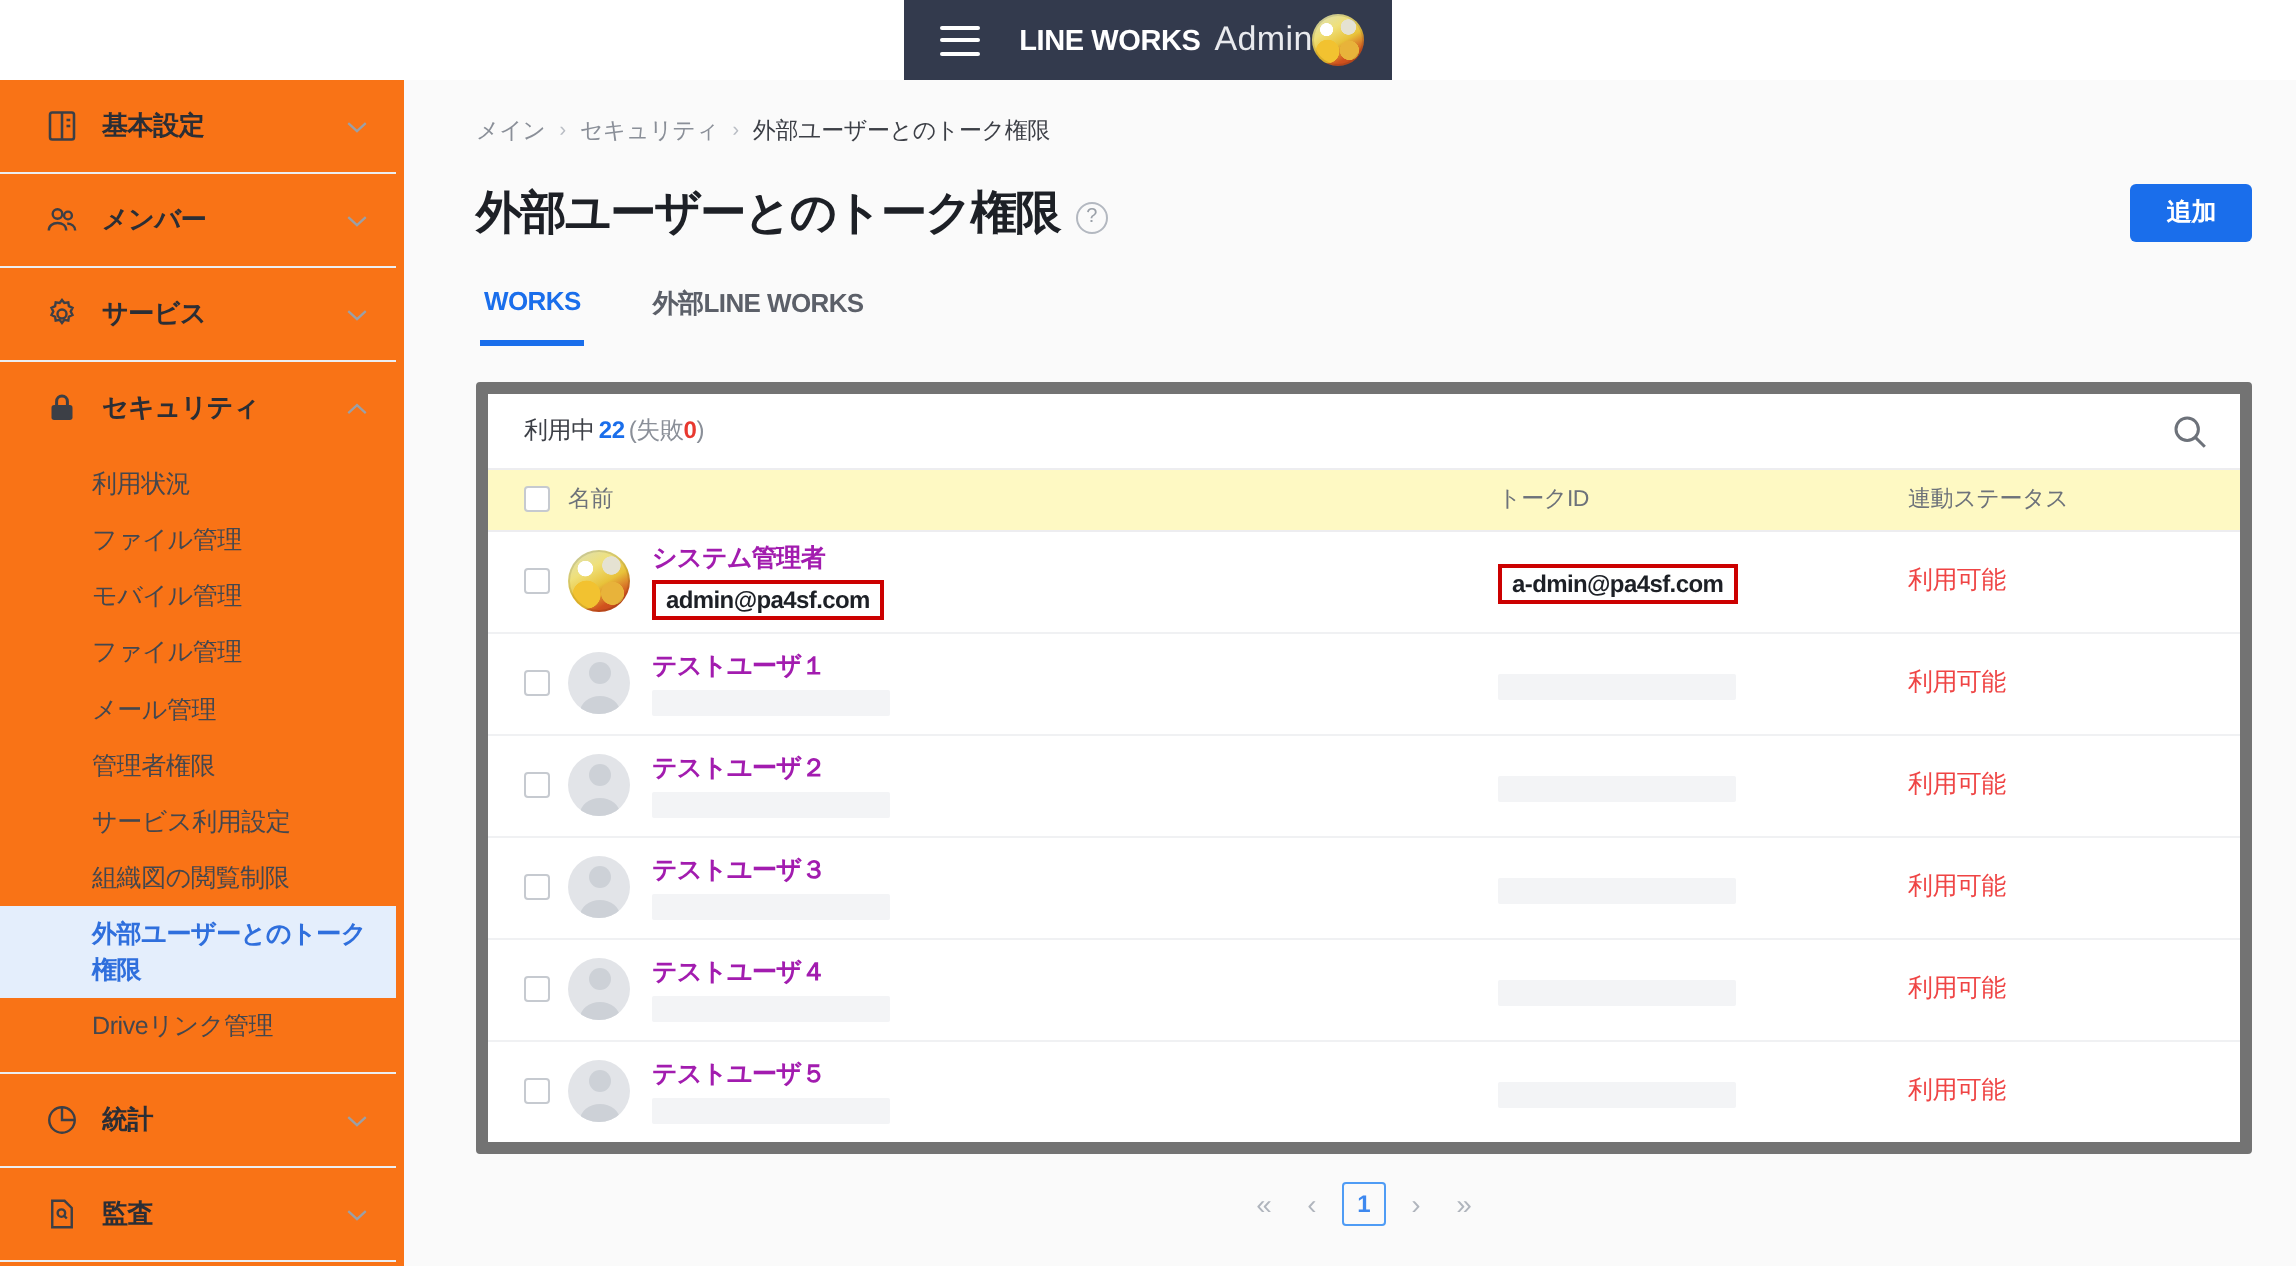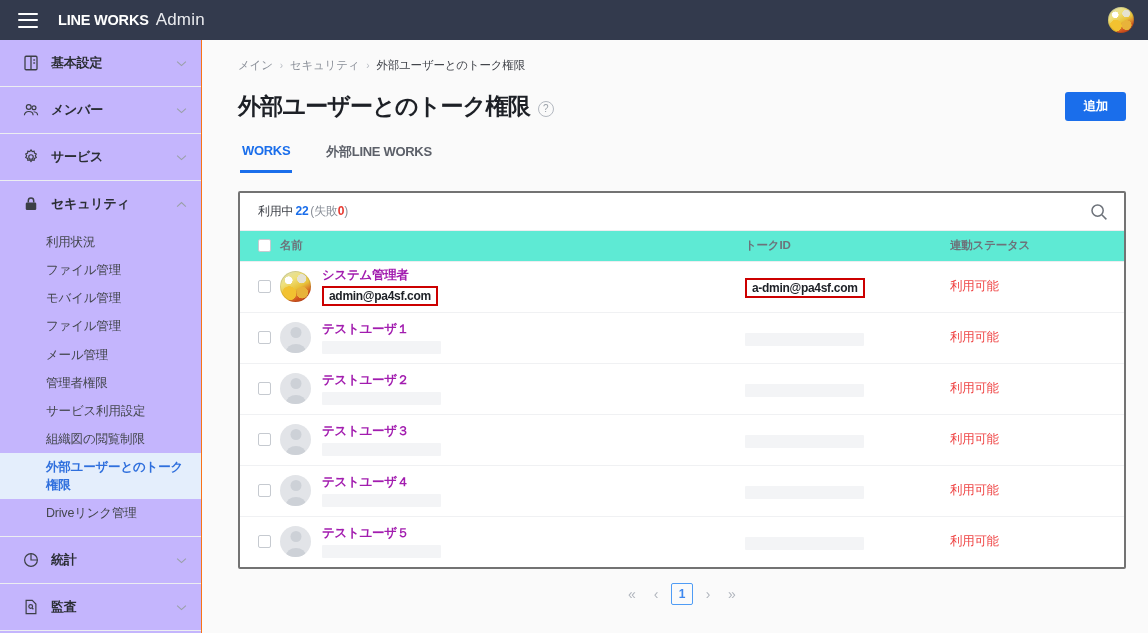--- a/index.html
+++ b/index.html
@@ -2,21 +2,21 @@
 <html lang="ja"><head>
 <meta charset="utf-8">
 <style>
   * { box-sizing: border-box; margin: 0; padding: 0; }
   html, body {
     width: 1148px; height: 633px;
     font-family: "Liberation Sans", "DejaVu Sans", sans-serif;
     background: #ffffff;
     overflow: hidden;
   }
-  #app { position: relative; width: 1148px; height: 633px; display: flex; flex-direction: column; }
+  #app { position: relative; width: 1148px; height: 633px; display: flex; flex-direction: column; align-items: center; }
 
   
   .topbar {
     height: 40px; flex: 0 0 40px;
     background: #333a4d;
     display: flex; align-items: center;
     padding: 0 14px 0 18px;
     position: relative;
   }
   .hamburger { width: 20px; height: 15px; display: flex; flex-direction: column; justify-content: space-between; cursor: pointer; }
@@ -37,22 +37,22 @@
     flex: none;
   }
   .avatar-top { width: 26px; height: 26px; }
 
   
   .body-wrap { flex: 1 1 auto; display: flex; min-height: 0; }
 
   
   .sidebar {
     width: 202px; flex: 0 0 202px;
-    background: #c4b5fd;
-    border-right: 1px solid #f97316;
+    background: #f97316;
+    border-right: 4px solid #f97316;
     overflow: hidden;
   }
   .nav-group { border-bottom: 1px solid #eceef1; }
   .nav-top {
     height: 46px; display: flex; align-items: center;
     padding: 0 14px 0 22px; cursor: pointer;
   }
   .nav-ico { width: 18px; height: 18px; flex: none; color: #3c3f46; margin-right: 11px; display: block; }
   .nav-top-label { font-size: 13px; font-weight: bold; color: #2b2e35; letter-spacing: -.2px; }
   .chev { margin-left: auto; width: 11px; height: 7px; color: #9aa0a8; }
@@ -91,38 +91,38 @@
   .tab {
     font-size: 13px; font-weight: bold; color: #5c6069; letter-spacing: -.3px;
     padding: 0 2px 9px 2px; margin-right: 32px; cursor: pointer;
     border-bottom: 3px solid transparent;
   }
   .tab.active { color: #1a6eeb; border-bottom-color: #1a6eeb; }
 
   
   .card {
     margin-top: 18px; background: #fff;
-    border: 2px solid #737373; border-radius: 2px;
+    border: 6px solid #737373; border-radius: 2px;
     overflow: hidden;
   }
   .card-toolbar {
     height: 38px; display: flex; align-items: center;
     padding: 0 14px 0 18px;
     border-bottom: 1px solid #ededf0;
   }
   .count-text { font-size: 12px; color: #3c3f46; letter-spacing: -.2px; }
   .count-num { color: #1a6eeb; font-weight: bold; margin: 0 2px; }
   .count-fail { color: #8a8f98; }
   .count-fail-num { color: #e8382f; font-weight: bold; }
   .search-btn { margin-left: auto; width: 22px; height: 22px; cursor: pointer; color: #6d727a; }
 
   table { width: 100%; border-collapse: collapse; table-layout: fixed; }
   thead th {
-    background: #5eead4; height: 30px;
-    font-size: 11.5px; font-weight: bold; color: #6d727a;
+    background: #fef9c3; height: 30px;
+    font-size: 11.5px; font-weight: normal; color: #6d727a;
     text-align: left; letter-spacing: -.2px;
     border-bottom: 1px solid #ededf0;
   }
   .col-chk { width: 40px; padding-left: 18px; }
   .col-name { width: 465px; }
   .col-talk { width: 205px; }
   .col-status { width: auto; }
   tbody td { border-bottom: 1px solid #f0f1f3; height: 51px; vertical-align: middle; font-size: 12.5px; }
   tbody tr:last-child td { border-bottom: none; }
   .chk {

